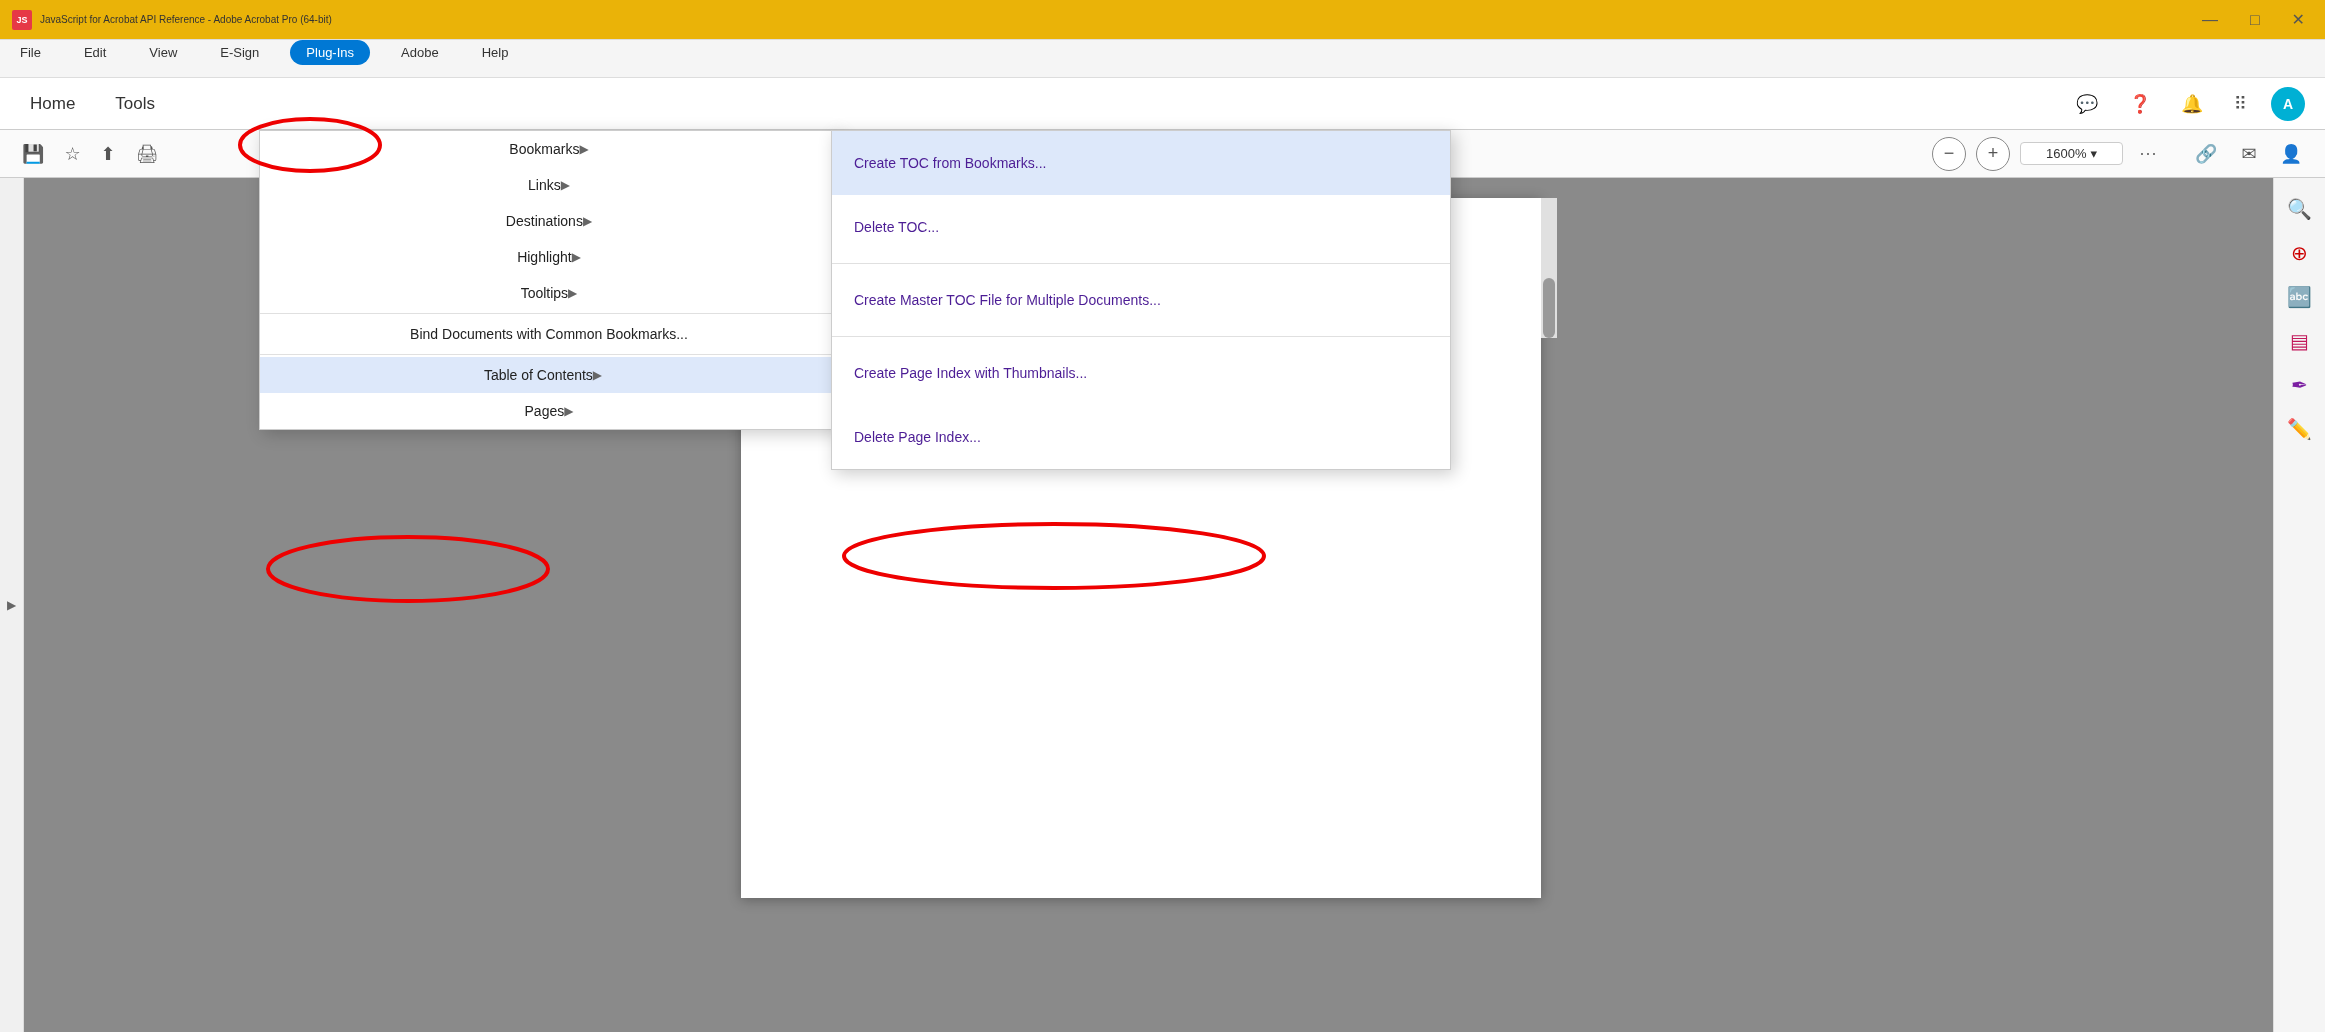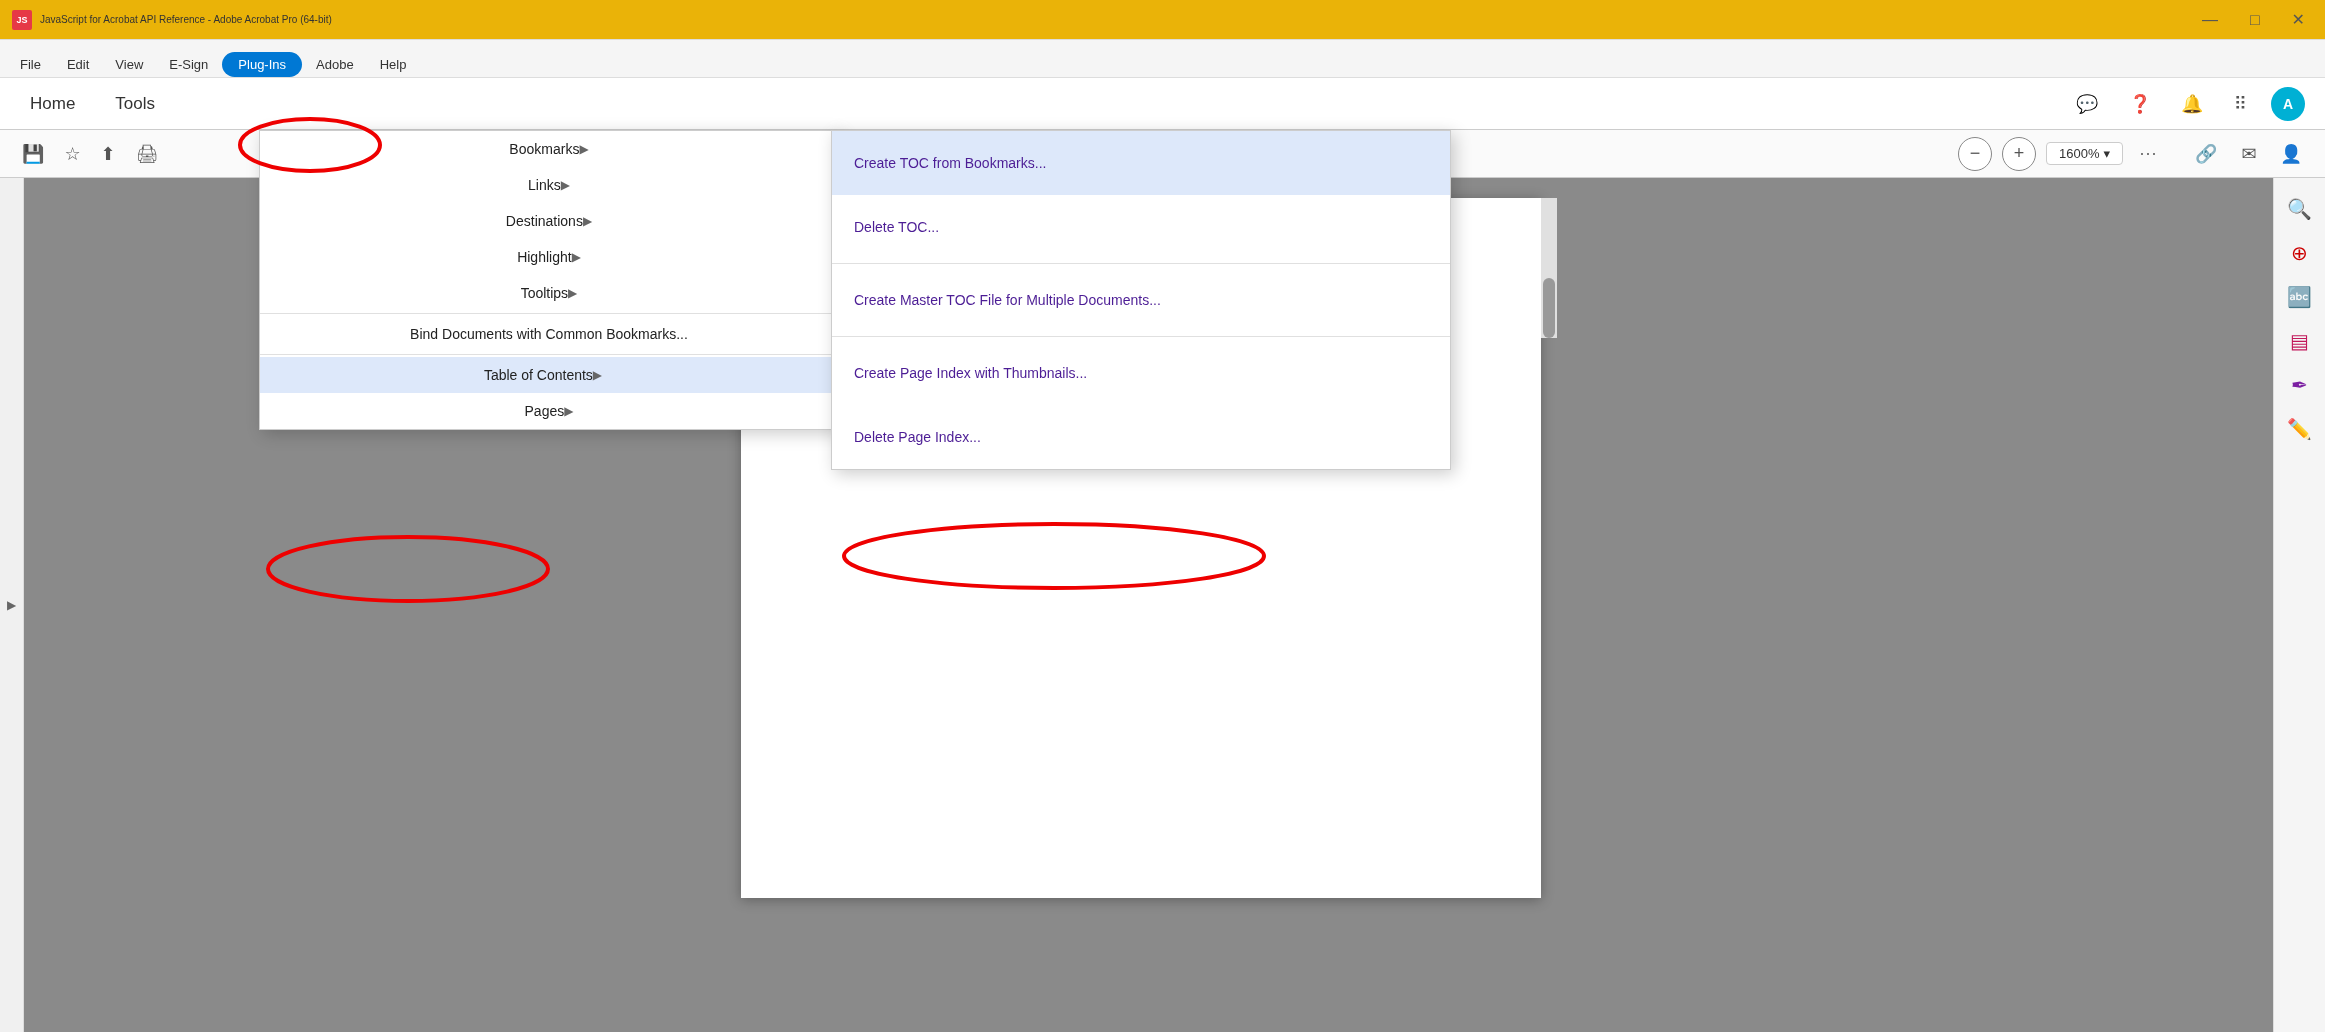--- a/index.html
+++ b/index.html
@@ -48,26 +48,26 @@
       border: none;
       font-size: 16px;
       cursor: pointer;
       color: #555;
       padding: 4px 8px;
     }
 
     
     .menu-bar {
       display: flex;
-      align-items: flex-end;
+      align-items: flex-start;
       background: #f5f5f5;
       height: 38px;
       padding: 0 8px;
       border-bottom: 1px solid #ddd;
-      gap: 2px;
+      gap: 19px;
     }
     .menu-item {
       padding: 5px 12px;
       font-size: 13px;
       color: #333;
       cursor: pointer;
       border-radius: 3px;
       position: relative;
     }
     .menu-item.plugin-active {
@@ -127,21 +127,21 @@
       display: flex; align-items: center; justify-content: center;
       font-size: 18px;
       color: #555;
       cursor: pointer;
     }
     .zoom-box {
       display: flex;
       align-items: center;
       border: 1px solid #ccc;
       border-radius: 4px;
-      padding: 3px 12px;
+      padding: 3px 25px;
       background: white;
       gap: 4px;
       font-size: 13px;
       color: #333;
     }
     .toolbar2-dots {
       font-size: 18px;
       color: #666;
       cursor: pointer;
       padding: 6px;

